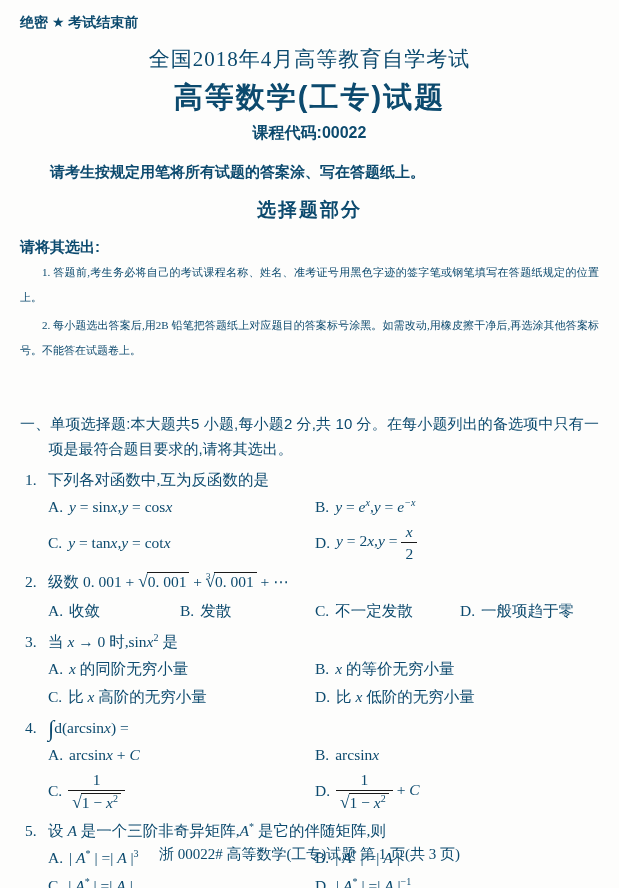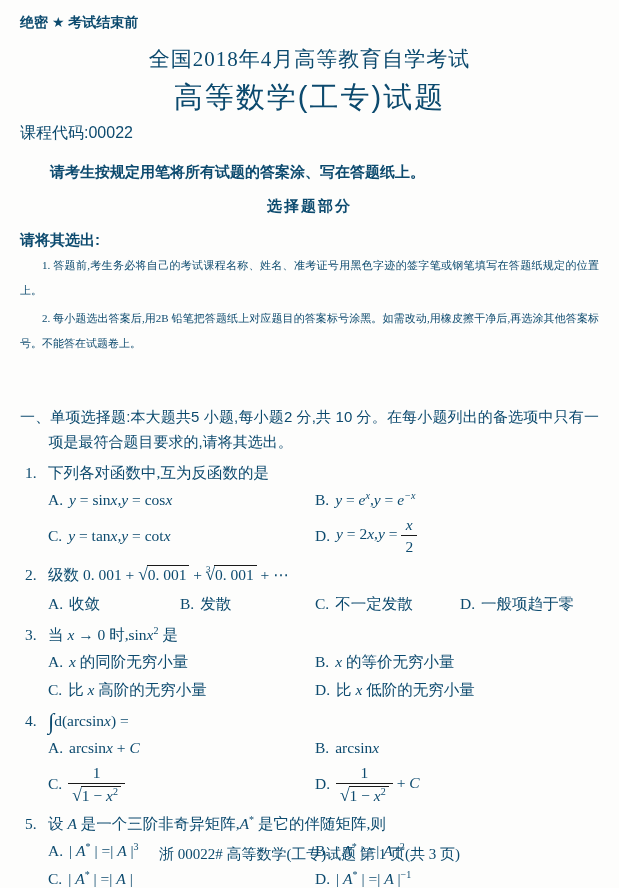--- a/index.html
+++ b/index.html
@@ -9,24 +9,24 @@
     box-sizing:border-box;
     padding:14px 20px 0 20px;
     background:#fdfdfc;
     color:#0c4a6e;
     font-family:"Liberation Serif","DejaVu Serif",serif;
     overflow:hidden;
   }
   .hei{font-family:"Liberation Sans","DejaVu Sans",sans-serif;}
   .classification{font-size:14px;font-weight:bold;}
   .exam-session{margin-top:13px;text-align:center;font-size:21px;letter-spacing:1px;}
-  .title{margin:5px 0 0 0;text-align:center;font-size:29px;font-weight:normal;letter-spacing:2px;}
-  .course-code{margin-top:5px;font-size:16px;font-weight:normal;}
+  .title{margin:5px 0 0 0;text-align:center;font-size:29px;font-weight:bold;letter-spacing:2px;}
+  .course-code{margin-top:5px;text-align:center;font-size:16px;font-weight:bold;}
   .instruction{margin:19px 0 0 0;font-size:15px;font-weight:bold;text-indent:2em;}
-  .section-heading{margin:15px 0 0 0;text-align:center;font-size:15px;font-weight:bold;letter-spacing:2px;}
+  .section-heading{margin:15px 0 0 0;text-align:center;font-size:19px;font-weight:bold;letter-spacing:2px;}
   .notes-title{margin-top:15px;font-size:15px;font-weight:bold;}
   .note{margin:3px 0 0 0;font-size:11px;line-height:25px;text-indent:2em;text-align:justify;}
   .big-q-header{
     margin:48px 0 0 0;font-size:15px;font-weight:normal;line-height:25px;
     padding-left:1.9em;text-indent:-1.9em;text-align:justify;
   }
   #questions{margin-top:7px;font-size:15.5px;}
   .q{margin-top:5px;}
   .q-stem{position:relative;padding-left:28px;line-height:24px;}
   .q-num{position:absolute;left:5px;}

